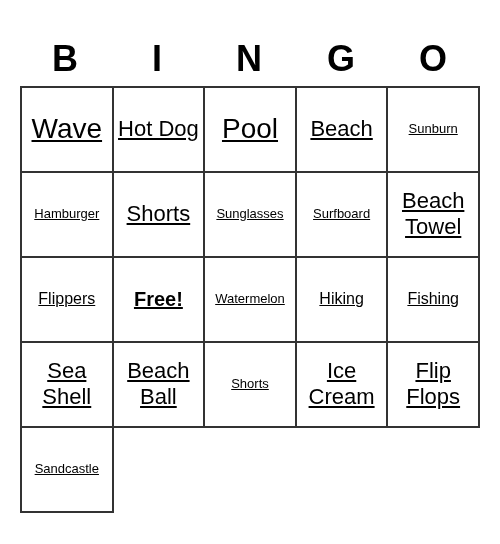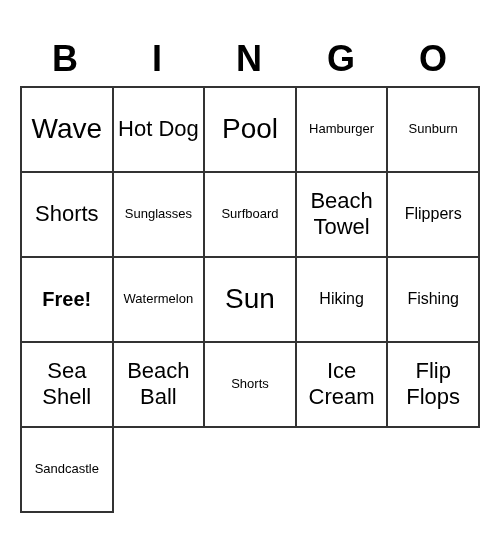--- a/index.html
+++ b/index.html
@@ -36,20 +36,21 @@
     .bingo-cell {
       border-right: 2px solid #333;
       border-bottom: 2px solid #333;
       min-height: 85px;
       display: flex;
       align-items: center;
       justify-content: center;
       text-align: center;
       padding: 12px 4px;
       line-height: 1.2;
+      text-decoration: underline;
     }
     .size-xl { font-size: 28px; font-weight: normal; }
     .size-lg { font-size: 22px; font-weight: normal; }
     .size-md { font-size: 16px; font-weight: normal; }
     .size-sm { font-size: 13px; font-weight: normal; }
     .free-cell { font-size: 20px; font-weight: bold; }
   </style>
 </head>
 <body>
 
@@ -65,24 +66,27 @@
   <div class="bingo-cell">
         <span class="size-xl">Wave</span>
       </div>
       <div class="bingo-cell">
         <span class="size-lg">Hot Dog</span>
       </div>
       <div class="bingo-cell">
         <span class="size-xl">Pool</span>
       </div>
       <div class="bingo-cell">
-        <span class="size-sm">Hamburger</span>
+        <span class="size-lg">Beach</span>
       </div>
       <div class="bingo-cell">
         <span class="size-sm">Sunburn</span>
+      </div>
+      <div class="bingo-cell">
+        <span class="size-sm">Hamburger</span>
       </div>
       <div class="bingo-cell">
         <span class="size-lg">Shorts</span>
       </div>
       <div class="bingo-cell">
         <span class="size-sm">Sunglasses</span>
       </div>
       <div class="bingo-cell">
         <span class="size-sm">Surfboard</span>
       </div>
@@ -90,23 +94,20 @@
         <span class="size-lg">Beach Towel</span>
       </div>
       <div class="bingo-cell">
         <span class="size-md">Flippers</span>
       </div>
       <div class="bingo-cell">
         <span class="free-cell">Free!</span>
       </div>
       <div class="bingo-cell">
         <span class="size-sm">Watermelon</span>
-      </div>
-      <div class="bingo-cell">
-        <span class="size-xl">Sun</span>
       </div>
       <div class="bingo-cell">
         <span class="size-md">Hiking</span>
       </div>
       <div class="bingo-cell">
         <span class="size-md">Fishing</span>
       </div>
       <div class="bingo-cell">
         <span class="size-lg">Sea Shell</span>
       </div>

